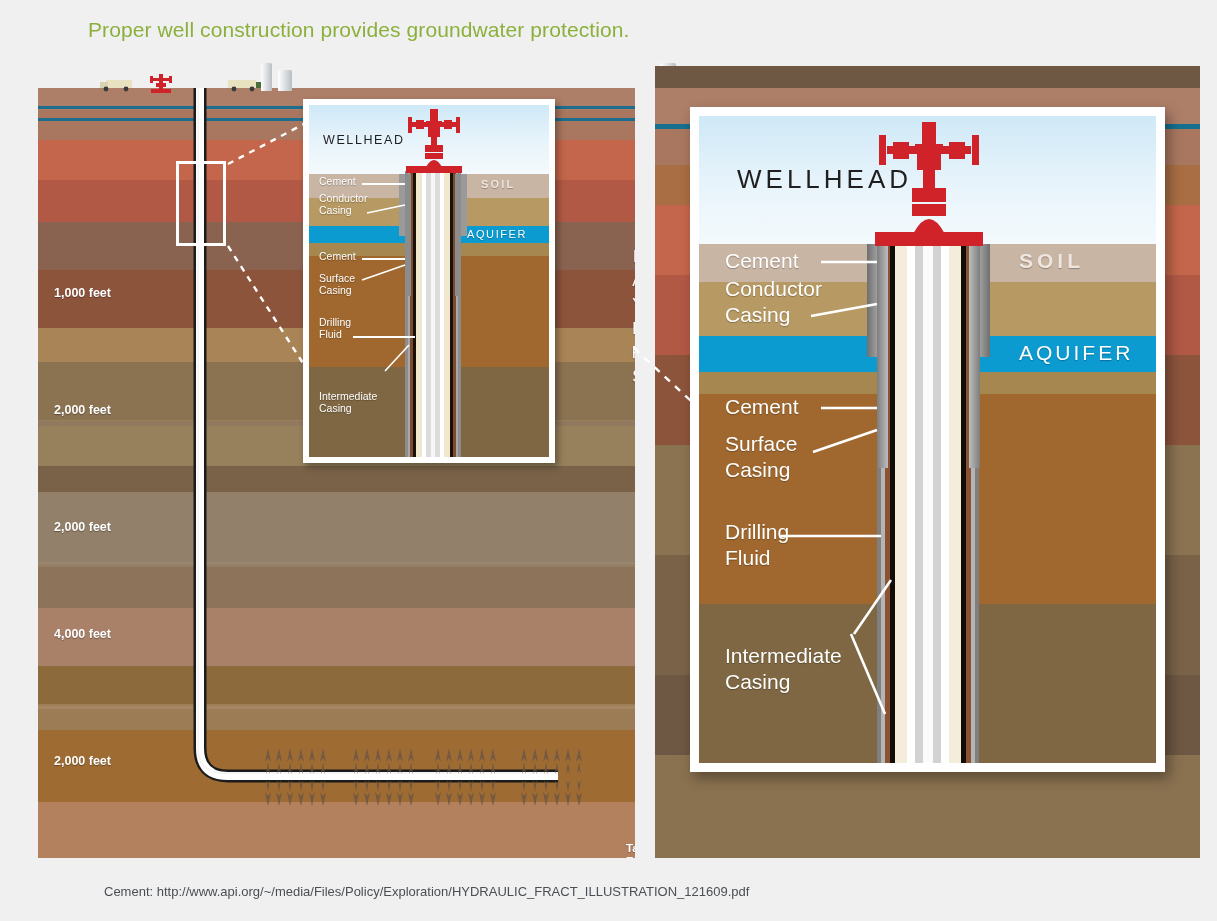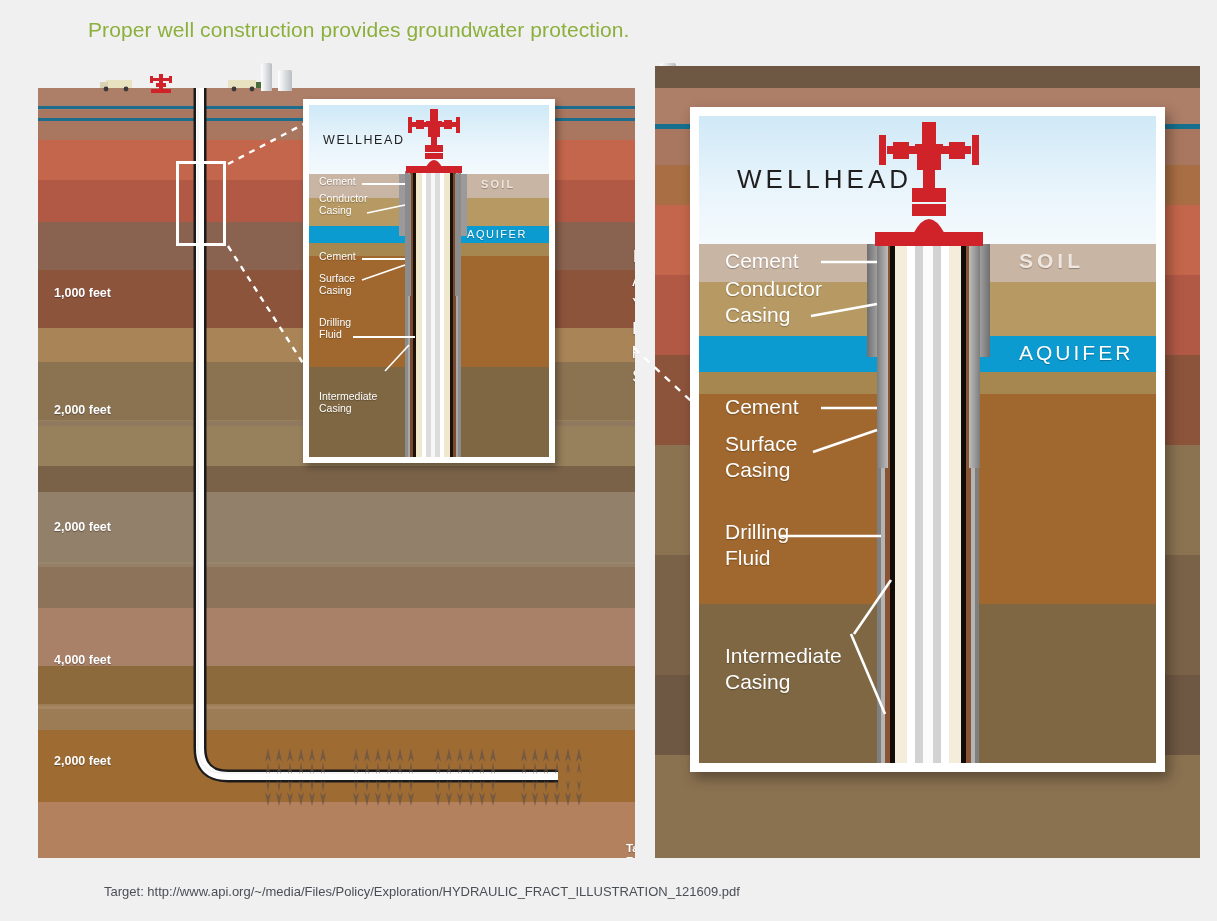--- a/index.html
+++ b/index.html
@@ -124,21 +124,21 @@
   <div class="strat" style="top:333px;height:5px;background:#8a7360;opacity:.55;"></div>
   <div class="strat" style="top:474px;height:5px;background:#9e8b73;opacity:.5;"></div>
   <div class="strat" style="top:616px;height:5px;background:#b09272;opacity:.5;"></div>
 
   <div class="waterline" style="left:0;top:18px;width:100%;"></div>
   <div class="waterline" style="left:0;top:30px;width:100%;background:#1d6e8e;height:3px;"></div>
 
   <div class="depth" style="top:198px;text-align:right;">1,000 feet</div>
   <div class="depth" style="top:315px;">2,000 feet</div>
   <div class="depth" style="top:432px;">2,000 feet</div>
-  <div class="depth" style="top:565px;">4,000 feet</div>
+  <div class="depth" style="top:539px;">4,000 feet</div>
   <div class="depth" style="top:666px;">2,000 feet</div>
 
   <svg width="597" height="770" style="position:absolute;left:0;top:0;">
     <path d="M162,0 L162,660 Q162,688 190,688 L520,688" stroke="#1b1b1b" stroke-width="13" fill="none"></path>
     <path d="M162,0 L162,660 Q162,688 190,688 L520,688" stroke="#ffffff" stroke-width="8" fill="none"></path>
     <path d="M160,0 L160,660 Q160,685 186,685 L520,685" stroke="#f5f5f5" stroke-width="2" fill="none"></path>
   </svg>
 
   <svg width="597" height="140" style="position:absolute;left:0;top:630px;">
     <g fill="#6e5643" opacity=".85">
@@ -408,13 +408,13 @@
     <span class="lbl" style="left:26px;top:342px;font-size:21px;">Casing</span>
 
     <span class="lbl" style="left:26px;top:404px;font-size:21px;">Drilling</span>
     <span class="lbl" style="left:26px;top:430px;font-size:21px;">Fluid</span>
 
     <span class="lbl" style="left:26px;top:528px;font-size:21px;">Intermediate</span>
     <span class="lbl" style="left:26px;top:554px;font-size:21px;">Casing</span>
   </div>
 </div>
 
-<div id="source">Target: http://www.api.org/~/media/Files/Policy/Exploration/HYDRAULIC_FRACT_ILLUSTRATION_121609.pdf</div>
+<div id="source">Cement: http://www.api.org/~/media/Files/Policy/Exploration/HYDRAULIC_FRACT_ILLUSTRATION_121609.pdf</div>
 
 </body></html>

